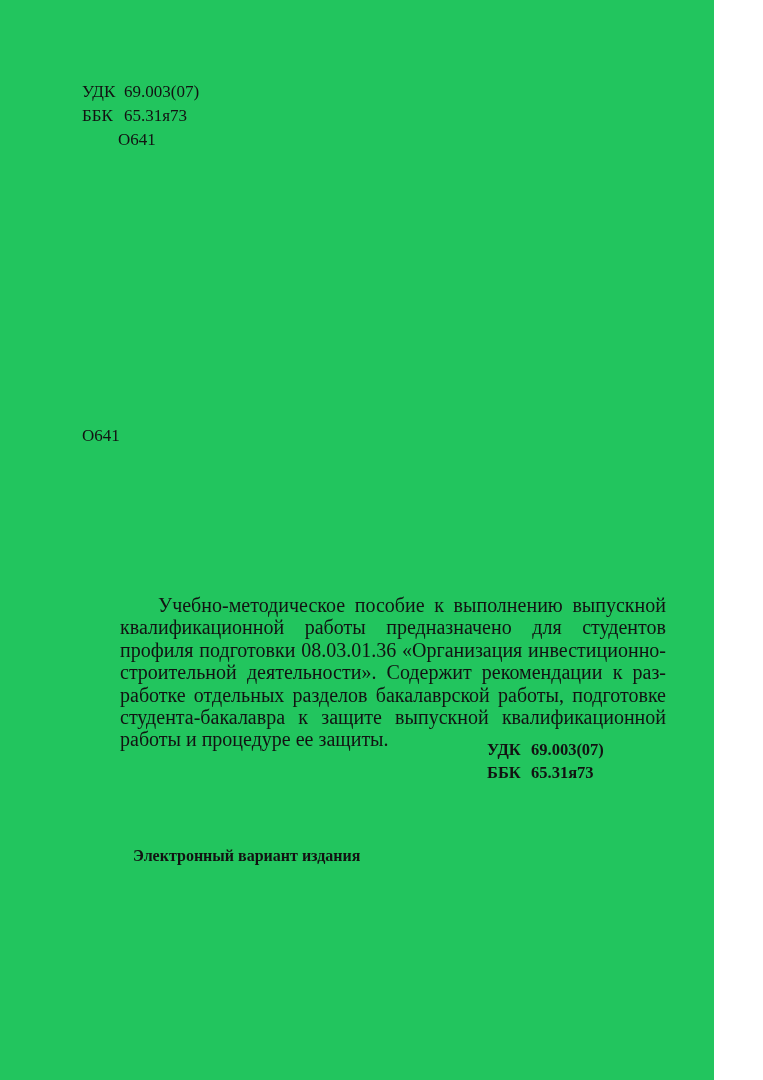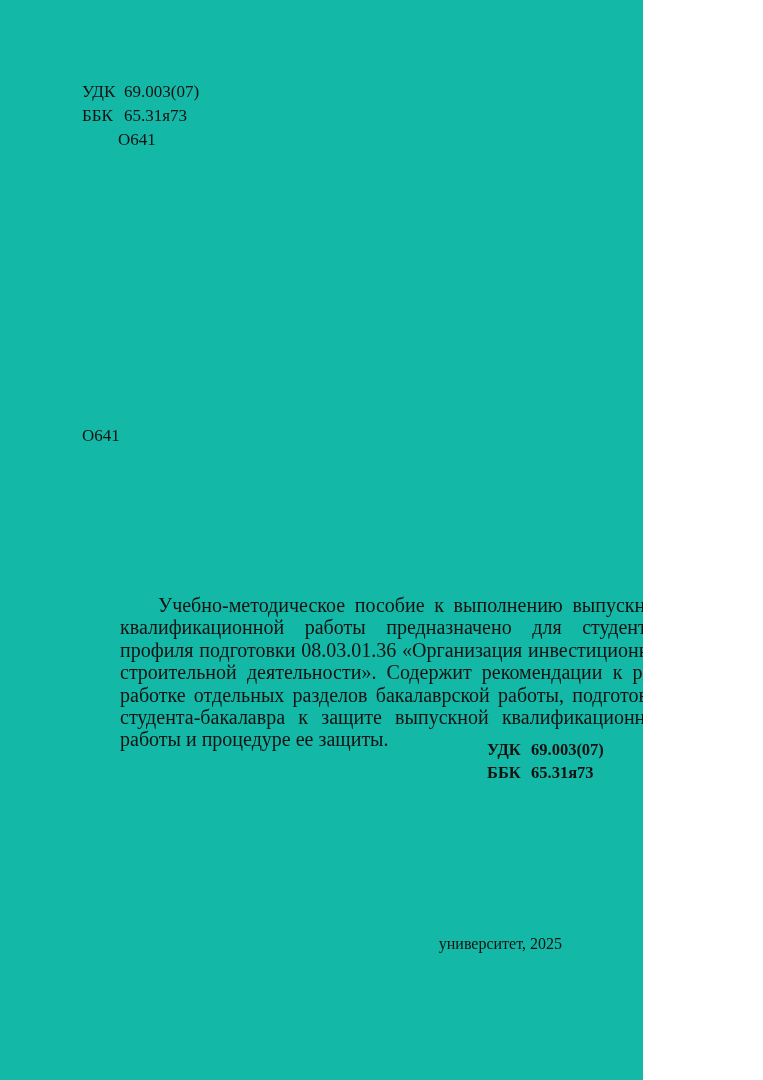--- a/index.html
+++ b/index.html
@@ -2,23 +2,23 @@
 <html lang="ru"><head>
 <meta charset="utf-8">
 <style>
   html, body {
     margin: 0;
     padding: 0;
     background: #ffffff;
   }
   .page {
     position: relative;
-    width: 643px;
+    width: 714px;
     height: 1080px;
-    background: #14b8a6;
+    background: #22c55e;
     color: #121212;
     font-family: "Liberation Serif", "DejaVu Serif", serif;
     overflow: hidden;
   }
   
   .codes-top {
     position: absolute;
     left: 82px;
     top: 80px;
     font-size: 17px;
@@ -129,19 +129,19 @@
   <div class="codes-right">
     <div>
       <span class="code-label">УДК</span><span>69.003(07)</span>
     </div>
     <div>
       <span class="code-label">ББК</span><span>65.31я73</span>
     </div>
   </div>
 
   <div class="electronic">
+    <div>Электронный вариант издания</div>
   </div>
 
   <div class="copyright">
-    <div>университет, 2025</div>
   </div>
 
 </div>
 
 </body></html>

